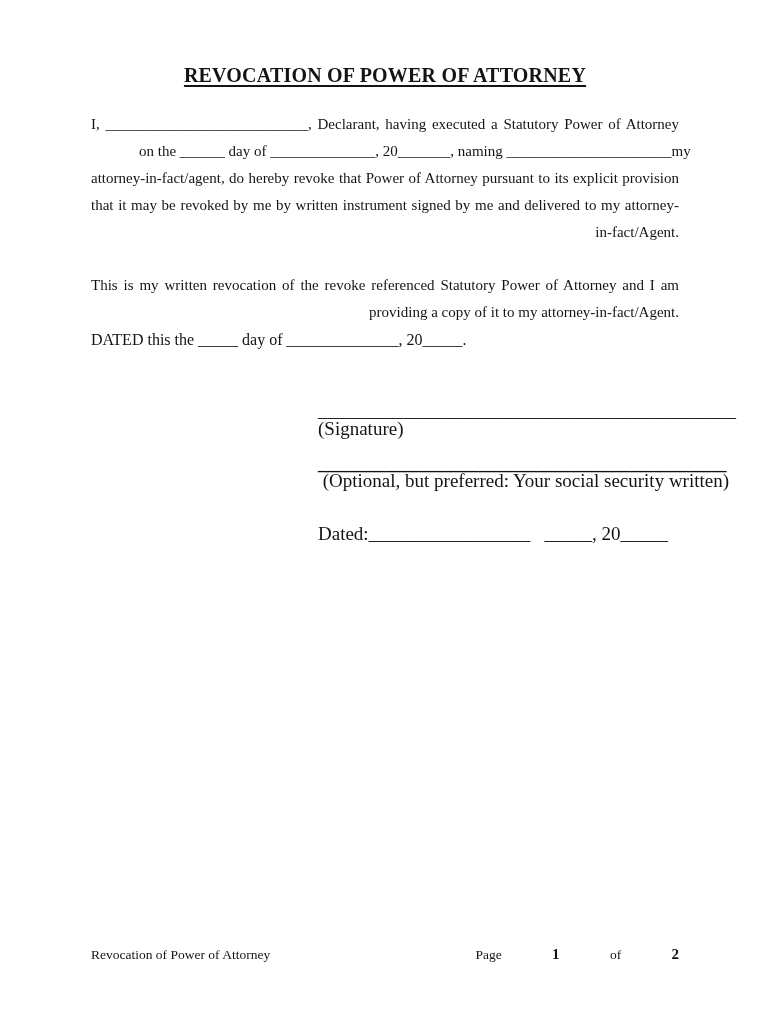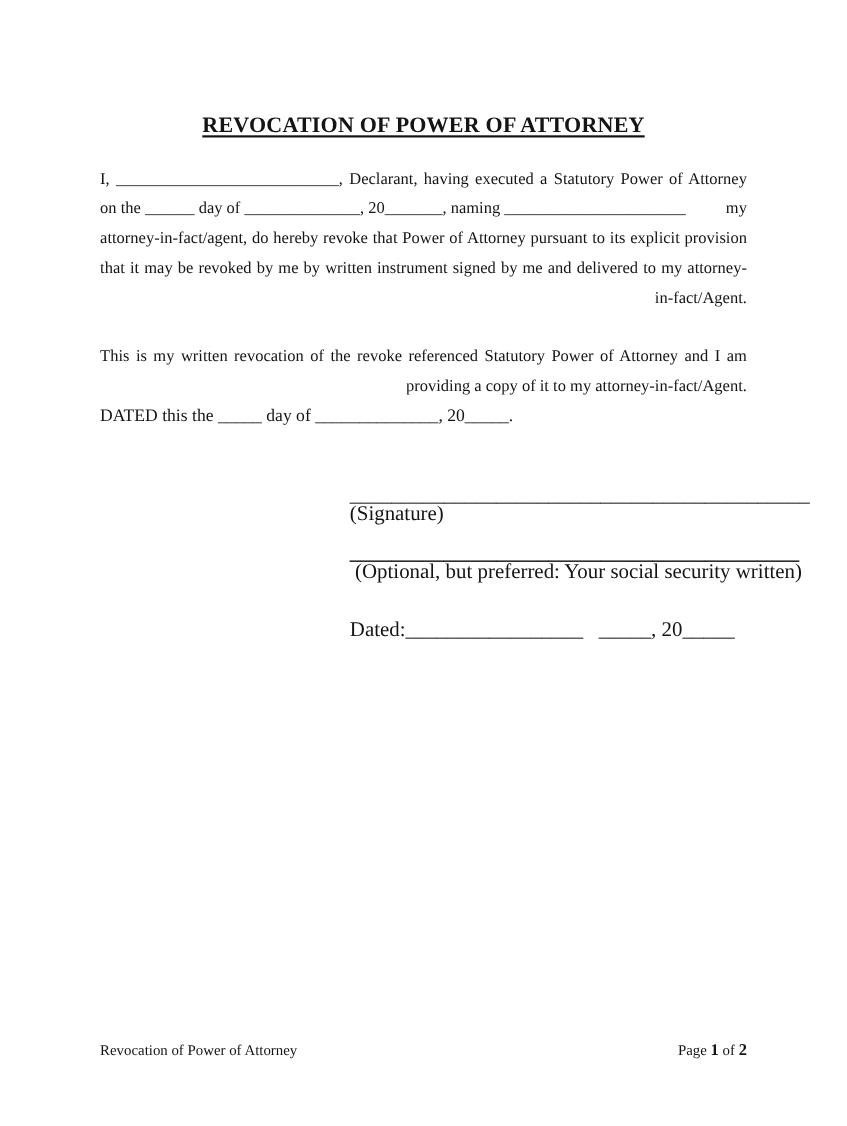--- a/index.html
+++ b/index.html
@@ -7,21 +7,21 @@
     padding: 0;
     background: #ffffff;
   }
   .page {
     position: relative;
     width: 770px;
     height: 1024px;
     margin: 0 auto;
     background: #ffffff;
     box-sizing: border-box;
-    padding: 102px 91px 0 91px;
+    padding: 63px 91px 0 91px;
     font-family: "Liberation Serif", "DejaVu Serif", serif;
     color: #141414;
     overflow: hidden;
   }
   .doc-title {
     margin: 0;
     font-size: 20px;
     line-height: 24px;
     font-weight: bold;
     text-align: center;
@@ -40,20 +40,21 @@
     white-space: nowrap;
   }
   .lline {
     text-align: right;
     white-space: nowrap;
   }
   .flexline {
     display: flex;
     justify-content: space-between;
     white-space: pre;
+    margin-left: 48px;
   }
   .para-declaration { margin-top: 24px; }
   .para-revocation  { margin-top: 26px; }
   .dated-line {
     font-size: 16px;
     line-height: 27px;
     white-space: nowrap;
   }
   .sig-block {
     margin-left: 227px;
@@ -72,21 +73,21 @@
     display: flex;
     justify-content: space-between;
     align-items: baseline;
     font-size: 13.5px;
     line-height: 17px;
   }
   .page-footer b {
     font-size: 15px;
     font-weight: bold;
   }
-  .page-indicator span, .page-indicator b { white-space: pre; }
+  .page-indicator span, .page-indicator b { white-space: pre; margin-left: 47px; }
 </style>
 </head>
 <body>
 
 <div class="page">
 
   <h1 class="doc-title">REVOCATION OF POWER OF ATTORNEY</h1>
 
   <div class="para para-declaration">
     <div class="jline">I, ___________________________, Declarant, having executed a Statutory Power of Attorney</div>

